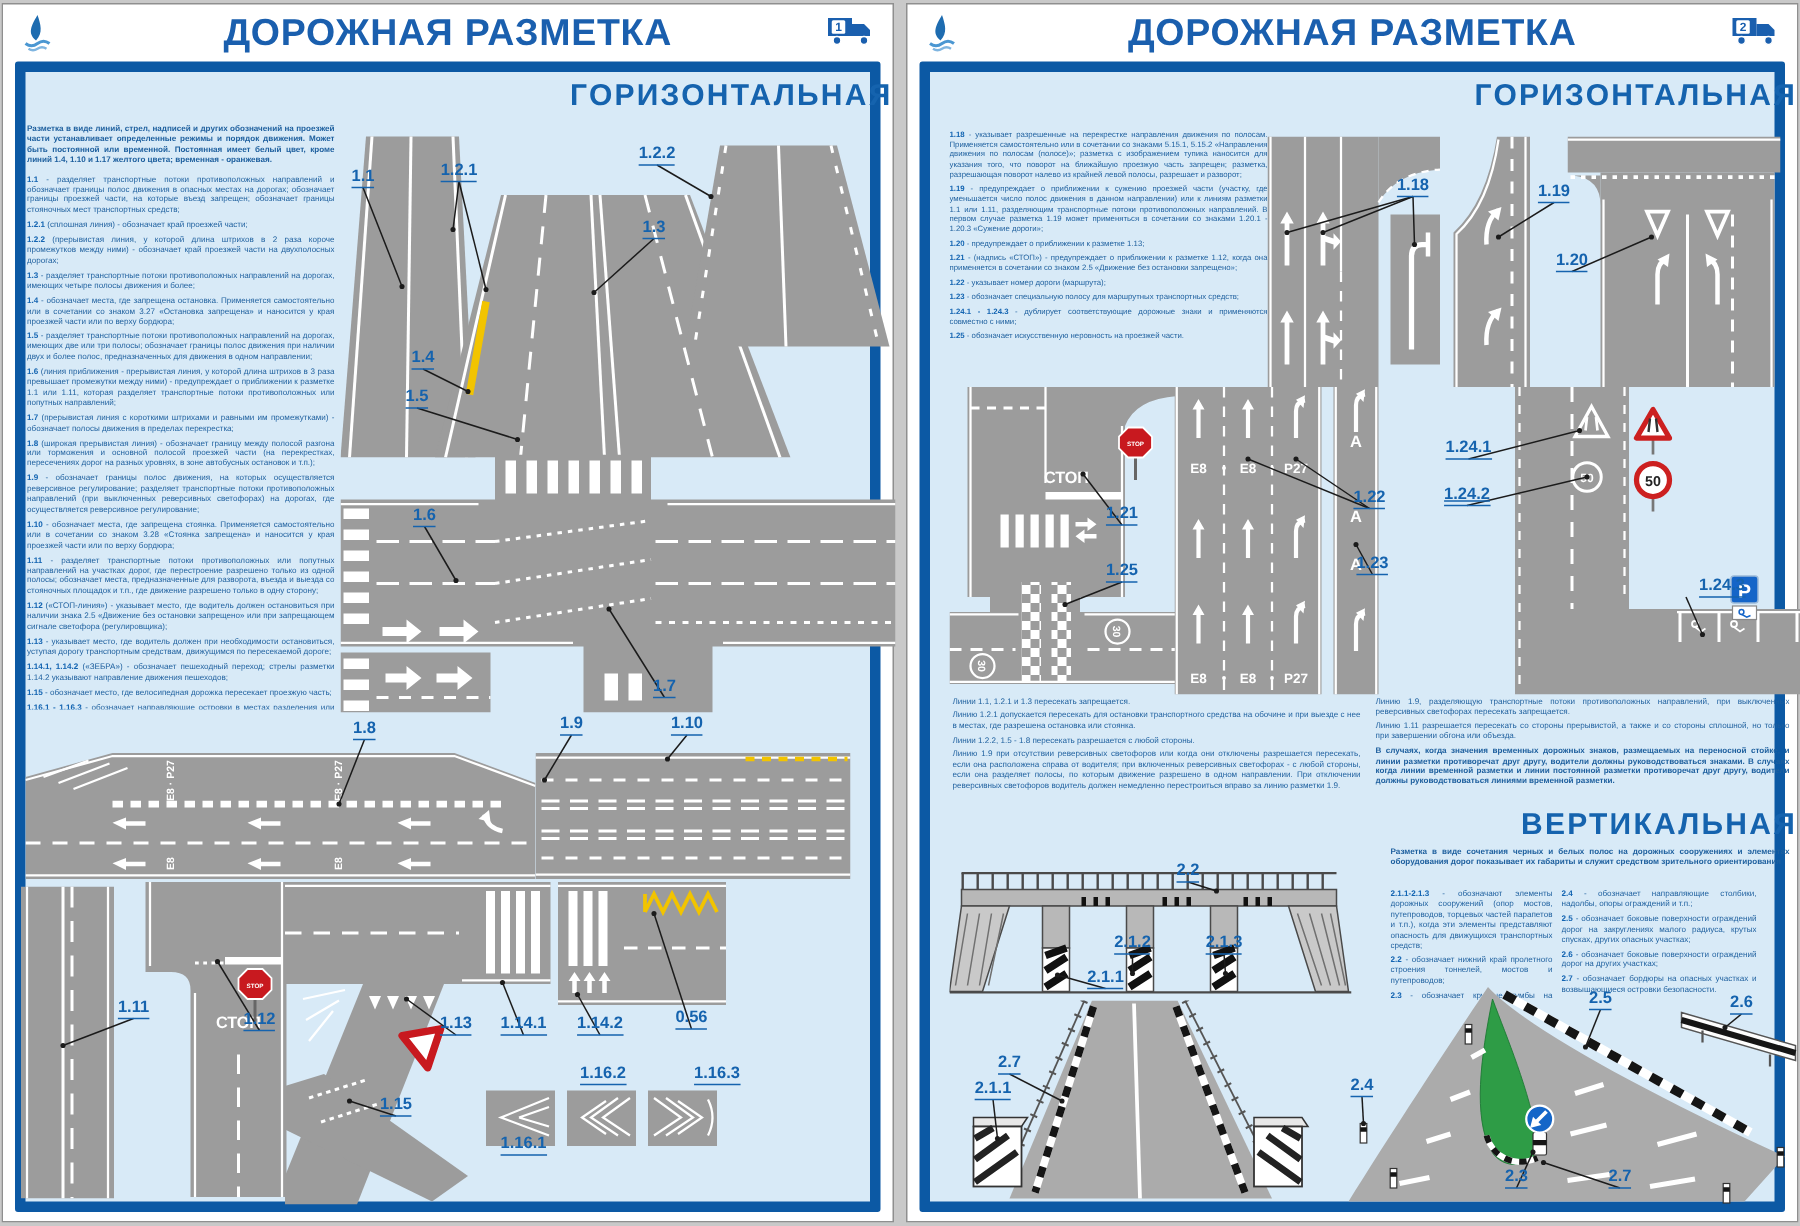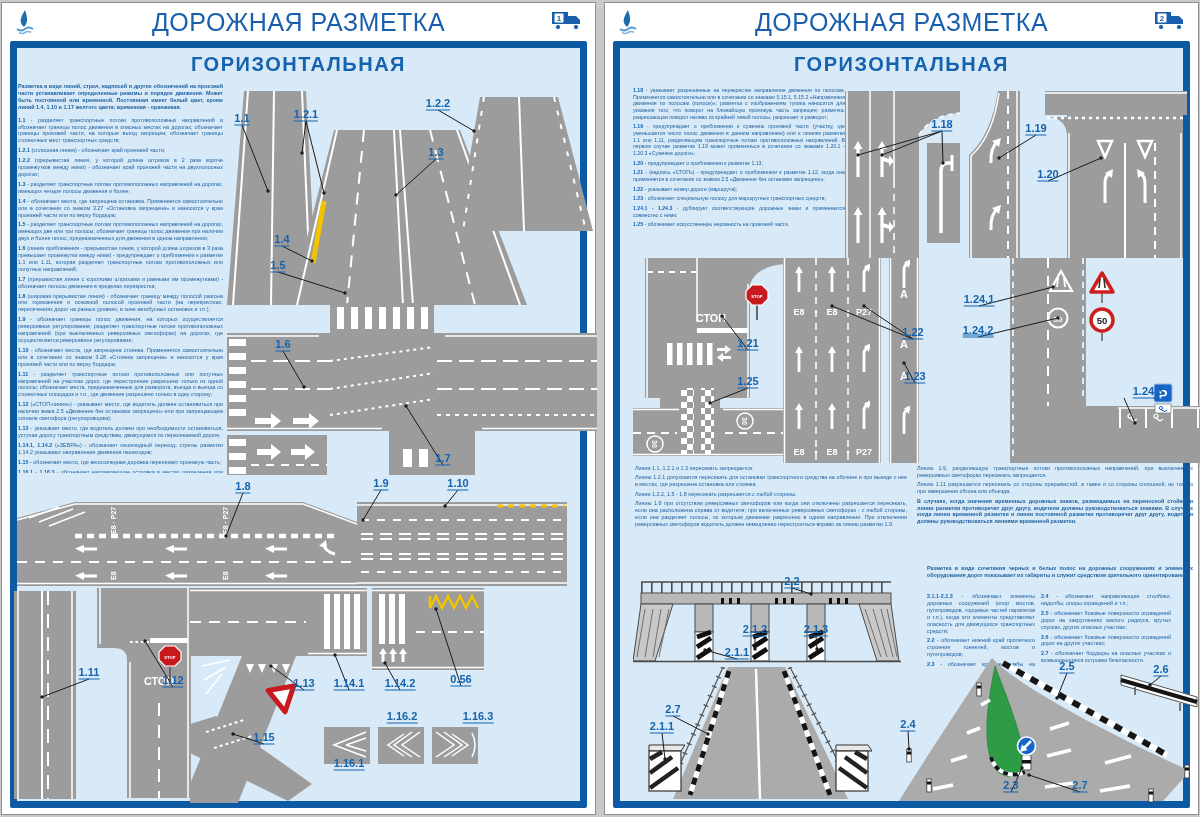--- a/index.html
+++ b/index.html
@@ -3,26 +3,26 @@
 <meta charset="utf-8">
 <style>
   html,body{margin:0;padding:0;}
   body{width:1200px;height:817px;background:#c9c9c9;position:relative;
        font-family:"Liberation Sans",sans-serif;overflow:hidden;}
   .panel{position:absolute;top:2px;width:595px;height:813px;background:#fff;
          border:1px solid #8f8f8f;box-sizing:border-box;}
   #panel-left{left:1px;} #panel-right{left:604px;}
   .panel-header{position:absolute;left:0;top:0;width:100%;height:38px;}
   .page-title{position:absolute;left:0;top:5px;width:100%;text-align:center;
-    color:#1a5fae;font-size:25px;font-weight:normal;letter-spacing:.5px;}
+    color:#1a5fae;font-size:25px;font-weight:bold;letter-spacing:.5px;}
   .logo{position:absolute;left:12px;top:6px;}
   .truck{position:absolute;right:10px;top:6px;}
   .frame{position:absolute;left:8px;top:38px;right:8px;bottom:6px;
     border:7px solid #0c59a4;background:#d8eaf7;border-radius:2px;}
-  .sec-title{position:absolute;width:100%;text-align:center;color:#1563ae;
+  .sec-title{position:absolute;width:100%;text-align:right;color:#1563ae;
     font-size:20px;font-weight:bold;letter-spacing:1.5px;z-index:5;}
   .txt{position:absolute;color:#1d5f9e;font-size:5.4px;line-height:1.28;
     text-align:justify;z-index:6;}
   .txt p{margin:0 0 3px;}
   .txt .inum{color:#1465b2;font-weight:bold;}
   .txt .note{margin:0 0 2.5px;}
   .txt .bold{font-weight:bold;}
   .txt .intro{font-weight:bold;margin-bottom:6px;}
   .dia{position:absolute;z-index:10;}
   svg{font-family:"Liberation Sans",sans-serif;}
@@ -523,20 +523,21 @@
       <p class="note">Линию 1.2.1 допускается пересекать для остановки транспортного средства на обочине и при выезде с нее в местах, где разрешена остановка или стоянка.</p>
       <p class="note">Линии 1.2.2, 1.5 - 1.8 пересекать разрешается с любой стороны.</p>
       <p class="note">Линию 1.9 при отсутствии реверсивных светофоров или когда они отключены разрешается пересекать, если она расположена справа от водителя; при включенных реверсивных светофорах - с любой стороны, если она разделяет полосы, по которым движение разрешено в одном направлении. При отключении реверсивных светофоров водитель должен немедленно перестроиться вправо за линию разметки 1.9.</p>
     </div>
   <div class="txt" style="left:312px;top:462px;width:276px;height:66px;overflow:hidden;">
       <p class="note">Линию 1.9, разделяющую транспортные потоки противоположных направлений, при выключенных реверсивных светофорах пересекать запрещается.</p>
       <p class="note">Линию 1.11 разрешается пересекать со стороны прерывистой, а также и со стороны сплошной, но только при завершении обгона или объезда.</p>
       <p class="note bold">В случаях, когда значения временных дорожных знаков, размещаемых на переносной стойке, и линии разметки противоречат друг другу, водители должны руководствоваться знаками. В случаях когда линии временной разметки и линии постоянной разметки противоречат друг другу, водители должны руководствоваться линиями временной разметки.</p>
     </div>
 
+  <div class="sec-title" style="top:536px;">ВЕРТИКАЛЬНАЯ</div>
 
   <div class="txt" style="left:322px;top:562px;width:266px;font-weight:bold;">Разметка в виде сочетания черных и белых полос на дорожных сооружениях и элементах оборудования дорог показывает их габариты и служит средством зрительного ориентирования</div>
   <div class="txt" style="left:322px;top:590px;width:108px;height:74px;overflow:hidden;">
       <p class="item"><b class="inum">2.1.1-2.1.3</b> - обозначают элементы дорожных сооружений (опор мостов, путепроводов, торцевых частей парапетов и т.п.), когда эти элементы представляют опасность для движущихся транспортных средств;</p>
       <p class="item"><b class="inum">2.2</b> - обозначает нижний край пролетного строения тоннелей, мостов и путепроводов;</p>
       <p class="item"><b class="inum">2.3</b> - обозначает круглые тумбы на разделительных полосах или островках безопасности;</p>
     </div>
   <div class="txt" style="left:436px;top:590px;width:130px;height:74px;overflow:hidden;">
       <p class="item"><b class="inum">2.4</b> - обозначает направляющие столбики, надолбы, опоры ограждений и т.п.;</p>
       <p class="item"><b class="inum">2.5</b> - обозначает боковые поверхности ограждений дорог на закруглениях малого радиуса, крутых спусках, других опасных участках;</p>

